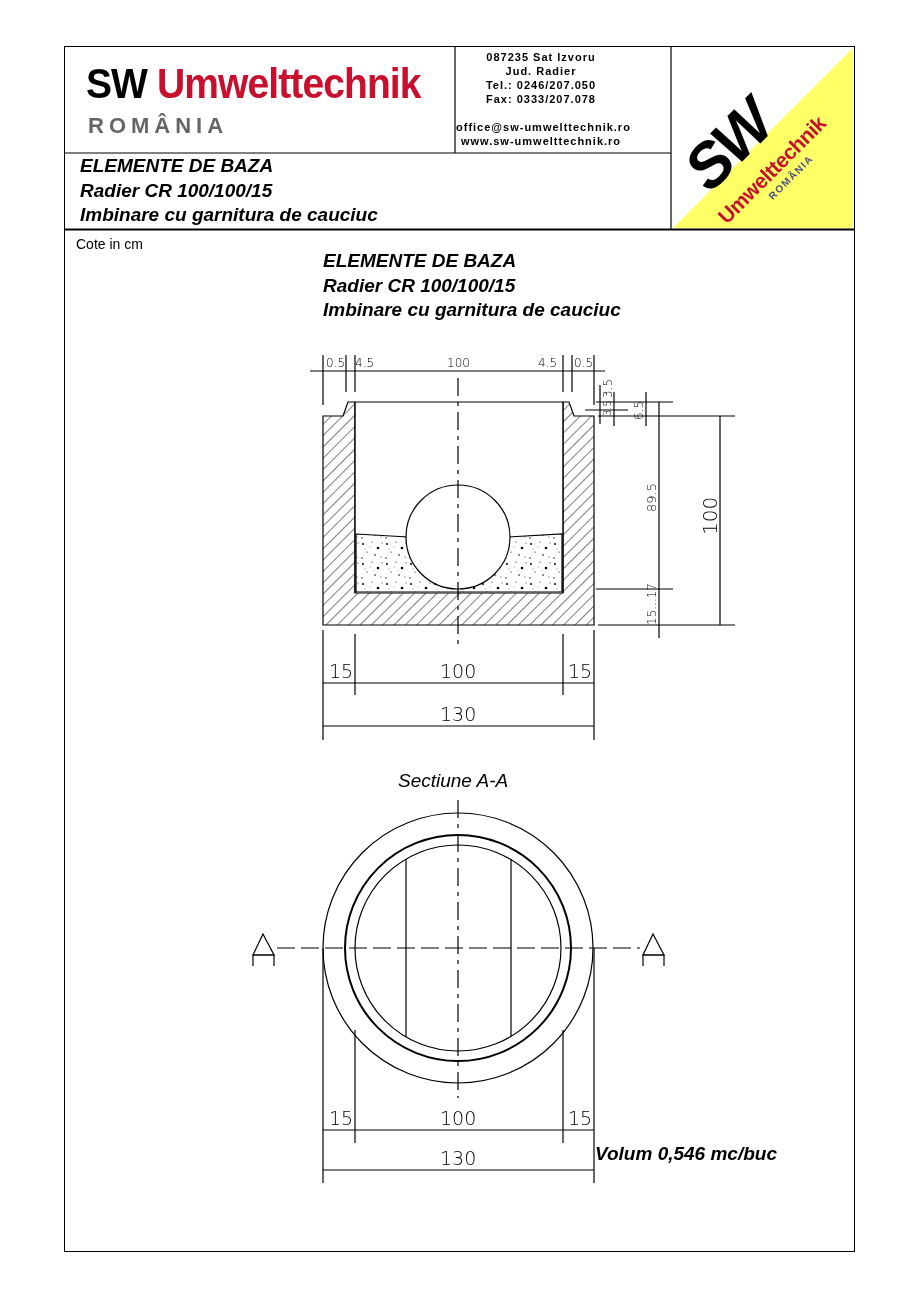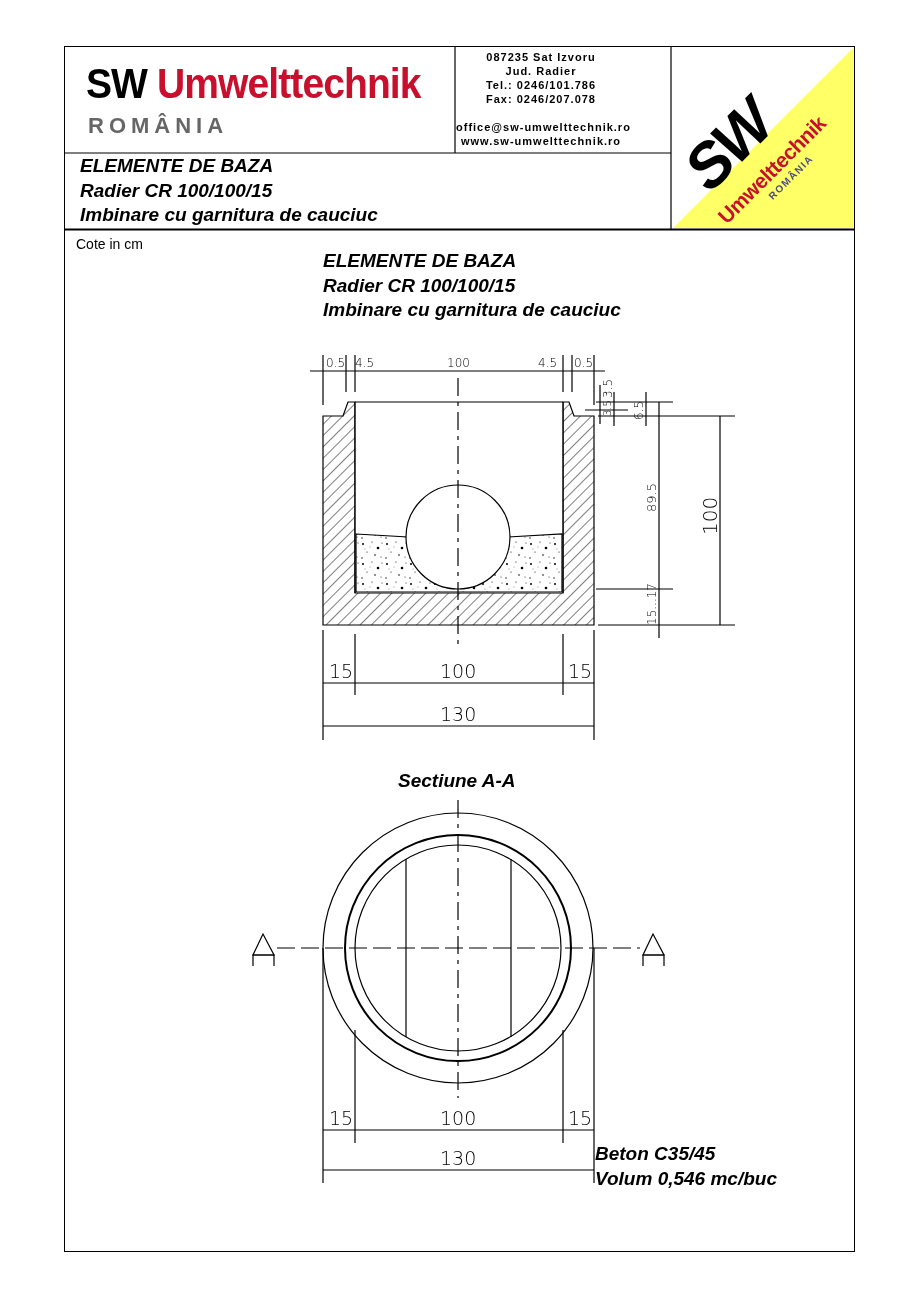--- a/index.html
+++ b/index.html
@@ -8,21 +8,21 @@
   #frame{left:64px;top:46px;width:789px;height:1204px;border:1.5px solid #000;}
   .logo-sw{left:86px;top:60px;font-size:42px;font-weight:bold;letter-spacing:-1px;line-height:48px;white-space:nowrap;transform:scaleX(0.93);transform-origin:left;}
   .logo-sw .sw{color:#000;}
   .logo-sw .um{color:#c8102e;}
   .logo-ro{left:88px;top:113px;font-size:22px;font-weight:bold;letter-spacing:5px;color:#666;}
   .contact{left:456px;top:50px;width:170px;text-align:center;font-size:11px;font-weight:bold;letter-spacing:1px;line-height:14px;}
   .contact div{white-space:nowrap;}
   .title-block{left:80px;top:154px;font-size:19px;font-weight:bold;font-style:italic;line-height:24.5px;}
   .cote{left:76px;top:236px;font-size:14px;}
   .title-main{left:323px;top:249px;font-size:19px;font-weight:bold;font-style:italic;line-height:24.5px;}
-  .sect-title{left:398px;top:770px;font-size:19px;font-weight:bold;font-style:italic;}
+  .sect-title{left:398px;top:770px;font-size:19px;font-weight:normal;font-style:italic;}
   .spec{left:595px;top:1141px;font-size:19px;font-weight:bold;font-style:italic;line-height:25px;}
   svg{position:absolute;left:0;top:0;}
   .dim{font-family:"DejaVu Sans",sans-serif;font-weight:200;fill:#000;}
 </style>
 </head>
 <body>
 
 <div id="frame" class="abs"></div>
 
 <svg width="919" height="1301">
@@ -148,22 +148,22 @@
 
 <div class="abs logo-sw">
   <span class="sw">SW</span>
   <span class="um">Umwelttechnik</span>
 </div>
 <div class="abs logo-ro">ROMÂNIA</div>
 
 <div class="abs contact">
   <div>087235 Sat Izvoru</div>
   <div>Jud. Radier</div>
-  <div>Tel.: 0246/101.786</div>
-  <div>Fax: 0246/207.078</div>
+  <div>Tel.: 0246/207.050</div>
+  <div>Fax: 0333/207.078</div>
   <div style="height:14px"></div>
   <div>office@sw-umwelttechnik.ro</div>
   <div>www.sw-umwelttechnik.ro</div>
 </div>
 
 <div class="abs" style="left:690px;top:95px;width:160px;height:120px;transform:rotate(-45deg);transform-origin:center;">
   <div style="position:absolute;left:10px;top:-12px;font-size:62px;font-weight:bold;font-style:italic;letter-spacing:-3px;">SW</div>
   <div style="position:absolute;left:0px;top:60px;font-size:21px;font-weight:bold;color:#c8102e;letter-spacing:-0.5px;">Umwelttechnik</div>
   <div style="position:absolute;left:50px;top:85px;font-size:10px;font-weight:bold;color:#4a4a8a;letter-spacing:1.5px;">ROMÂNIA</div>
 </div>
@@ -178,15 +178,14 @@
 
 <div class="abs title-main">
   <div>ELEMENTE DE BAZA</div>
   <div>Radier CR 100/100/15</div>
   <div>Imbinare cu garnitura de cauciuc</div>
 </div>
 
 <div class="abs sect-title">Sectiune A-A</div>
 
 <div class="abs spec">
-  <div>Beton C35/45</div>
   <div>Volum 0,546 mc/buc</div>
 </div>
 
 </body></html>

